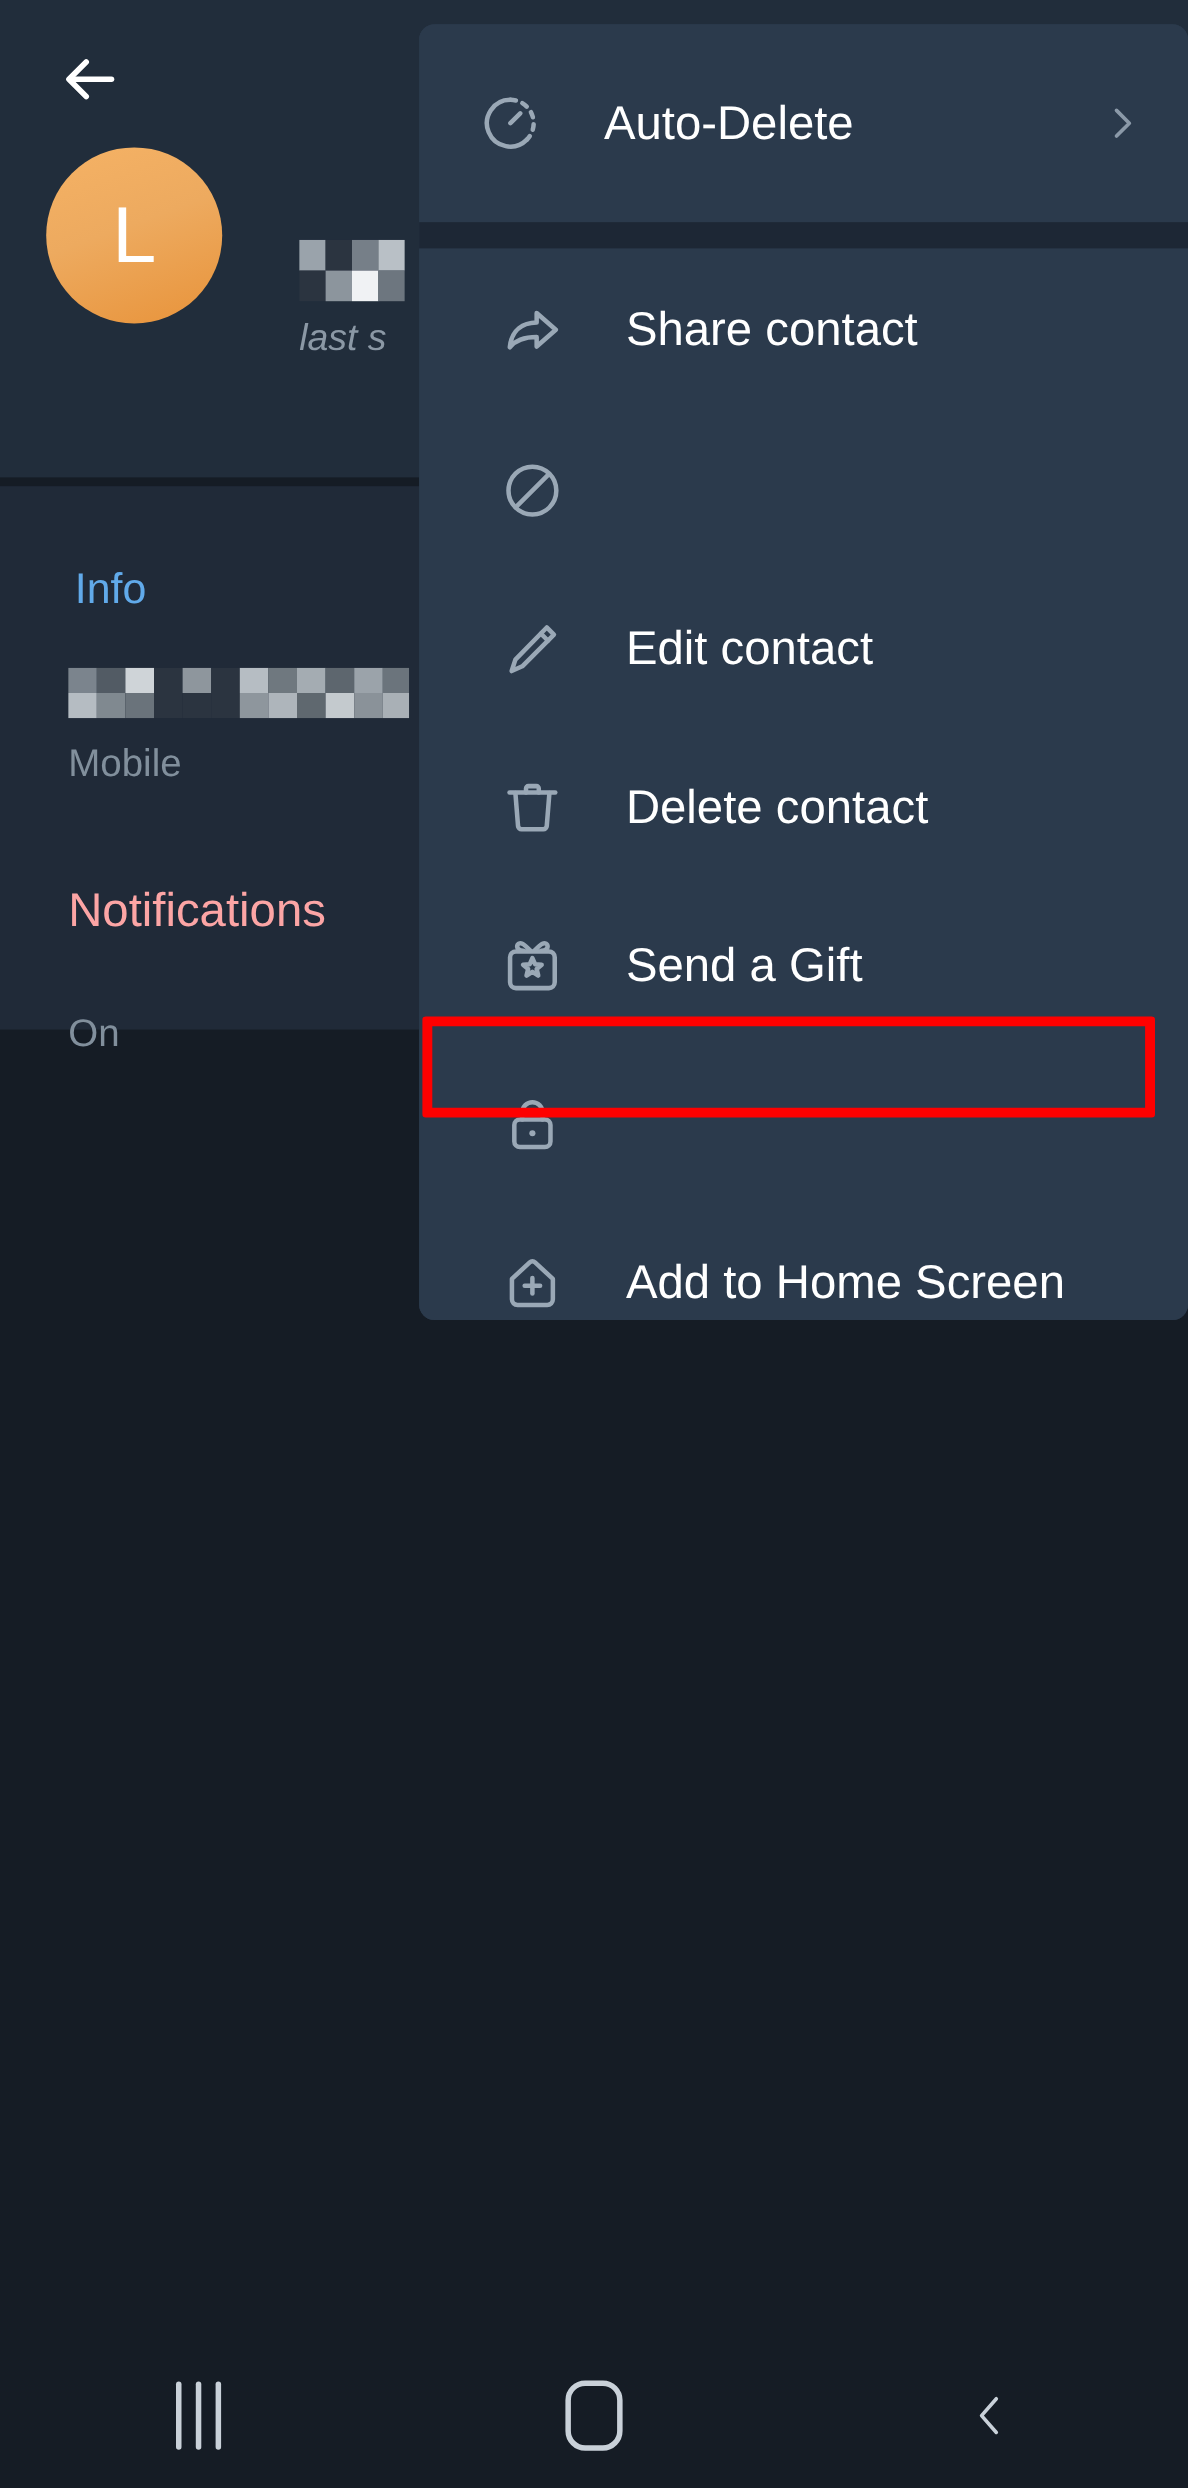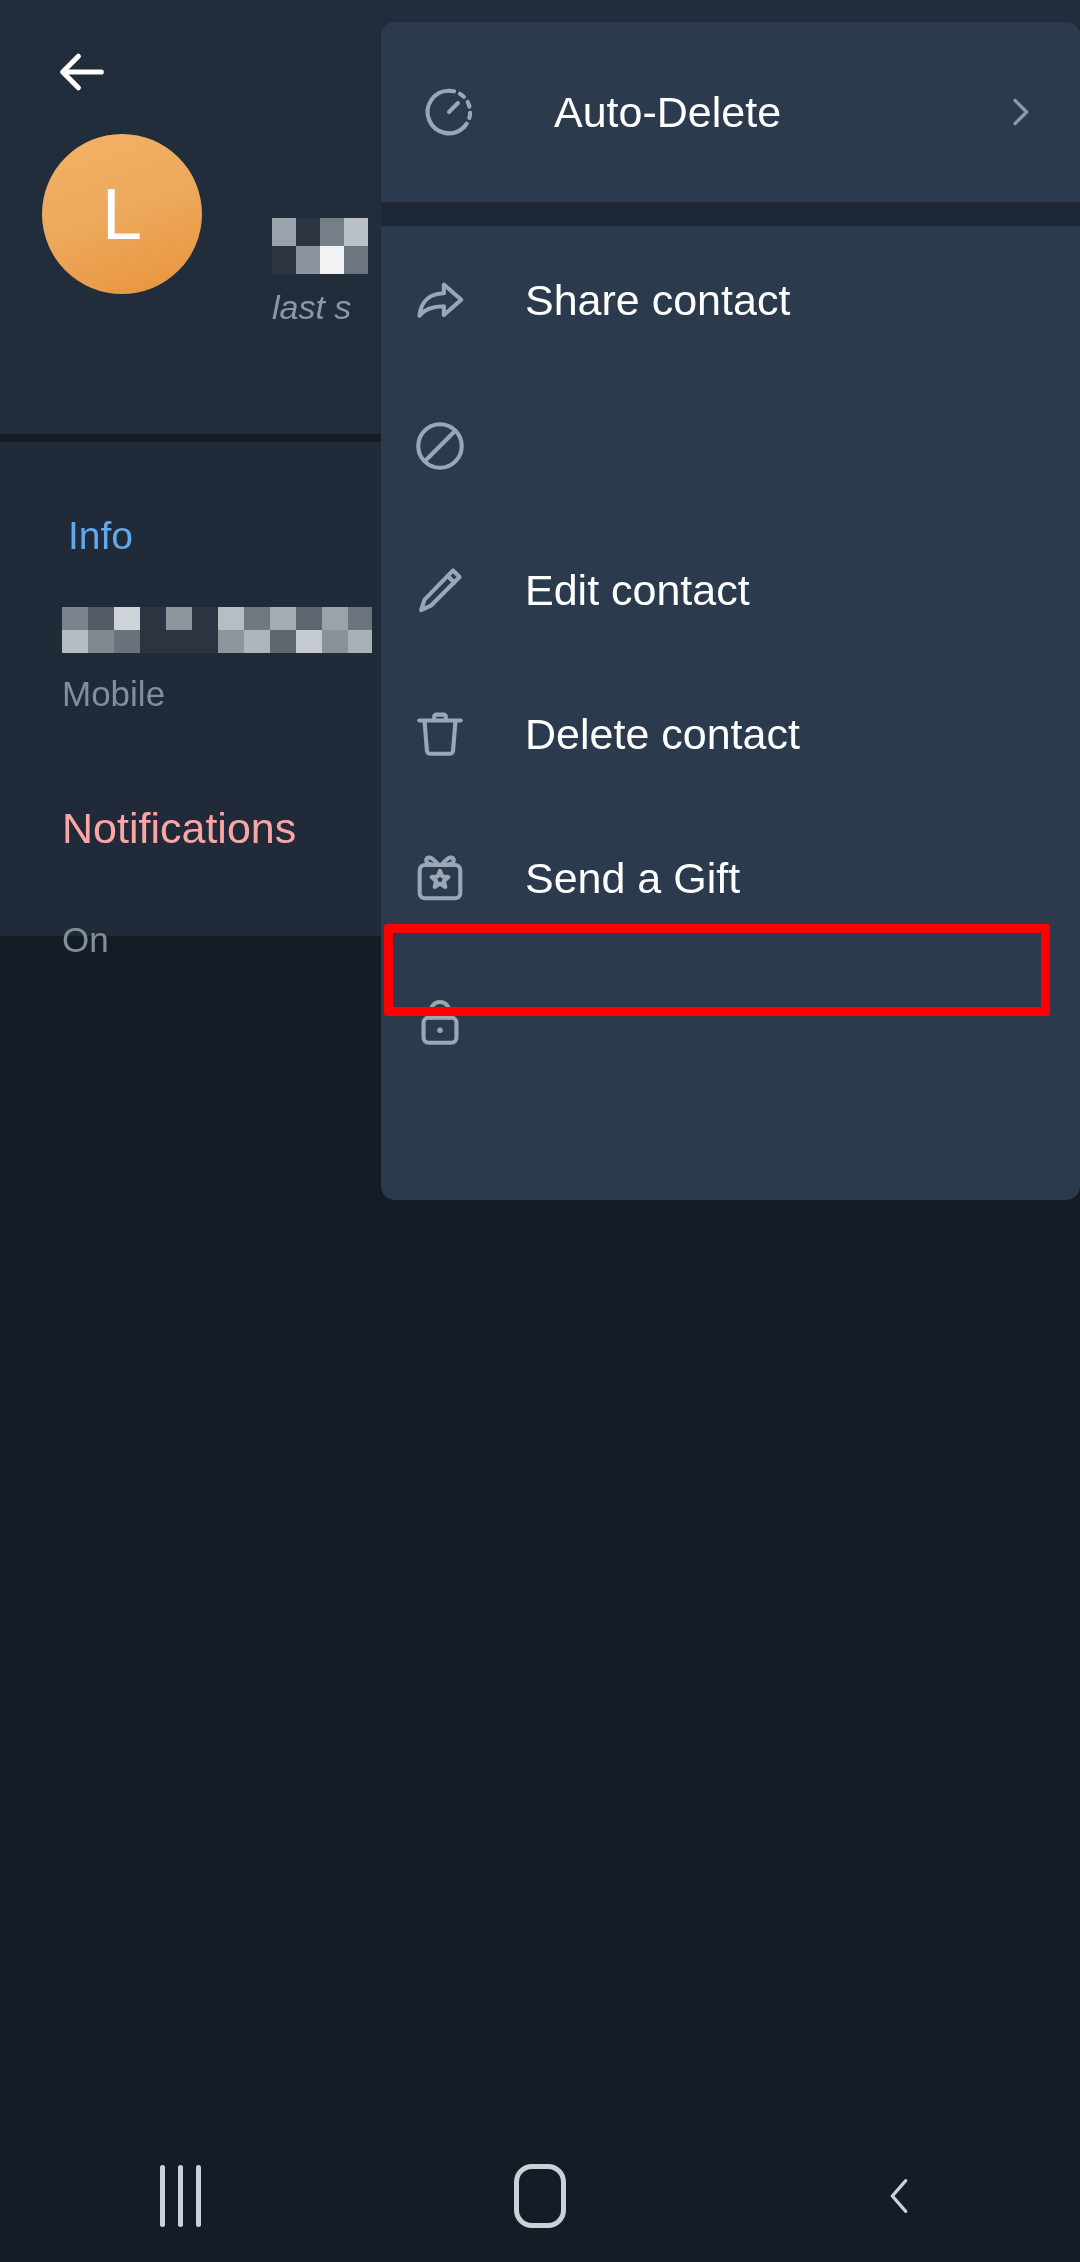--- a/index.html
+++ b/index.html
@@ -79,39 +79,39 @@
     background: #2b3a4c;
     border-radius: 14px 14px 14px 14px;
     overflow: hidden;
   }
   .menu-section { background: #2b3a4c; }
   .menu-divider { height: 24px; background: #1d2735; }
   .menu-item {
     position: relative;
     height: 144px;
     display: flex; align-items: center;
-    padding-left: 28px;
+    padding-left: 72px;
   }
   .menu-item .icon-wrap {
     width: 62px; height: 62px;
     display: flex; align-items: center; justify-content: center;
     flex: 0 0 62px;
   }
   .menu-item .label {
     margin-left: 54px;
     font-size: 43px; color: #ffffff;
     white-space: nowrap;
   }
   .menu-item .trailing {
     position: absolute; right: 38px; top: 50%;
     transform: translateY(-50%);
     width: 44px; height: 44px;
     display: flex; align-items: center; justify-content: center;
   }
-  #menu-item-auto-delete { height: 180px; padding-left: 37px; gap: 20px; }
+  #menu-item-auto-delete { height: 180px; padding-left: 52px; }
   #menu-item-share-contact { height: 148px; }
 
   
   #highlight-box {
     position: absolute;
     left: 384px; top: 924px;
     width: 666px; height: 92px;
     border: 9px solid #fe0000;
     border-radius: 3px;
     pointer-events: none;
@@ -292,20 +292,30 @@
       <div class="menu-item">
         <span class="icon-wrap">
           <svg width="58" height="58" viewBox="0 0 24 24" fill="none" stroke="#9aa8b6" stroke-width="1.7" stroke-linecap="round" stroke-linejoin="round">
             <rect x="5.2" y="10.2" width="13.6" height="10.4" rx="2.1"></rect>
             <path d="M8.2 10.2 L8.2 7.5 A3.8 3.8 0 0 1 15.8 7.5 L15.8 10.2"></path>
             <circle cx="12" cy="15.4" r="1.15" fill="#9aa8b6" stroke="none"></circle>
           </svg>
         </span>
       </div>
 
+      <div class="menu-item">
+        <span class="icon-wrap">
+          <svg width="58" height="58" viewBox="0 0 24 24" fill="none" stroke="#9aa8b6" stroke-width="1.7" stroke-linecap="round" stroke-linejoin="round">
+            <path d="M4.3 10.6 L11.0 4.4 A1.5 1.5 0 0 1 13.0 4.4 L19.7 10.6 L19.7 18.3 A2.1 2.1 0 0 1 17.6 20.4 L6.4 20.4 A2.1 2.1 0 0 1 4.3 18.3 Z"></path>
+            <line x1="12" y1="10.3" x2="12" y2="16.1"></line>
+            <line x1="9.1" y1="13.2" x2="14.9" y2="13.2"></line>
+          </svg>
+        </span>
+        <span class="label">Add to Home Screen</span>
+      </div>
 
     </div>
   </div>
 
   <div id="highlight-box"></div>
 
   <div id="nav-bar">
     <div class="nav-btn">
       <span class="nav-recents">
         <i></i>

